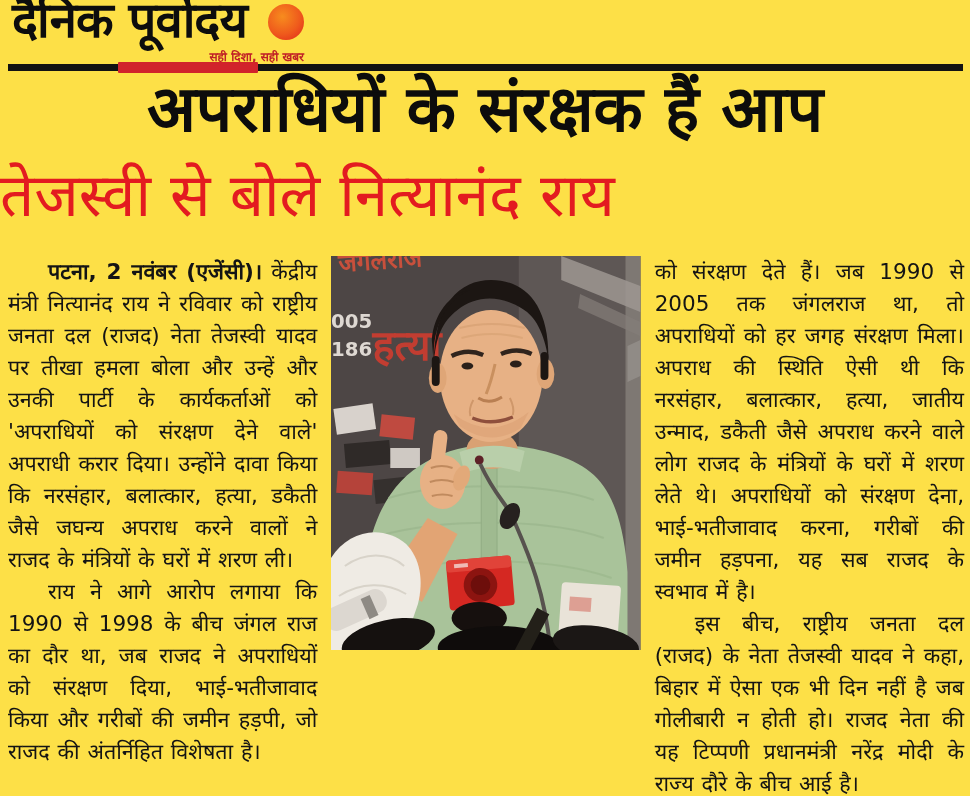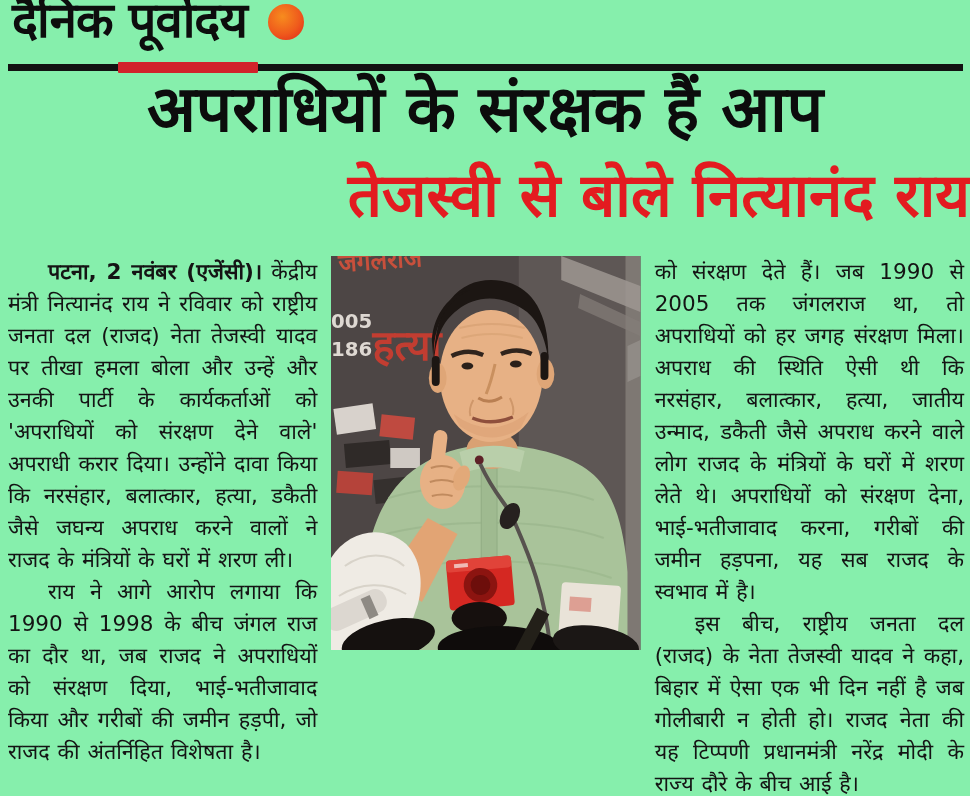--- a/index.html
+++ b/index.html
@@ -7,21 +7,21 @@
     --tagline-red:#c02026;
     --badge-red:#d1232b;
     --ink:#141414;
   }
   *{margin:0;padding:0;box-sizing:border-box;}
   html,body{background:#ffffff;}
   body{
     font-family:"DejaVu Sans","Liberation Sans",sans-serif;
     width:970px;height:796px;overflow:hidden;position:relative;
   }
-  .page{position:absolute;inset:0;background:#86efac;}
+  .page{position:absolute;inset:0;background:#fde047;}
 
   
   .masthead{position:absolute;top:0;left:0;right:0;height:76px;}
   .sun{
     position:absolute;left:268px;top:4px;width:36px;height:36px;border-radius:50%;
     background:radial-gradient(circle at 40% 35%, #f78c1e 0%, #ef5a1c 55%, #e0251b 100%);
   }
   .logo{
     position:absolute;left:12px;top:-6px;width:300px;
     font-size:49px;font-weight:800;color:#0d0d0d;letter-spacing:-1px;
@@ -38,23 +38,23 @@
     border-radius:1px;
   }
 
   
   .headline-main{
     position:absolute;top:68px;left:0;right:0;text-align:center;
     font-size:64px;font-weight:800;color:#0c0c0c;letter-spacing:0;
     line-height:1.3;white-space:nowrap;
   }
   .headline-sub{
-    position:absolute;top:156px;left:0;right:0;text-align:right;
-    font-size:60px;font-weight:700;color:var(--headline-red);
-    line-height:1.3;white-space:nowrap;padding-left:33px;
+    position:absolute;top:156px;left:0;right:0;text-align:left;
+    font-size:60px;font-weight:400;color:var(--headline-red);
+    line-height:1.3;white-space:nowrap;
   }
 
   
   .body-cols{
     position:absolute;top:256px;left:8px;right:6px;bottom:0;
     display:flex;gap:14px;
   }
   .col{flex:1 1 0;min-width:0;}
   .para{
     font-size:21.5px;line-height:32px;color:var(--ink);
@@ -69,20 +69,21 @@
   .col-middle .para{margin-top:13px;}
 </style>
 </head>
 <body>
 
 <div class="page">
 
   <header class="masthead">
     <span class="sun"></span>
     <div class="logo">दैनिक पूर्वोदय</div>
+    <div class="tagline">सही दिशा, सही खबर</div>
     <div class="rule">
       <span class="badge"></span>
     </div>
   </header>
 
   <h1 class="headline-main">अपराधियों के संरक्षक हैं आप</h1>
   <h2 class="headline-sub">तेजस्वी से बोले नित्यानंद राय</h2>
 
   <main class="body-cols">
 

